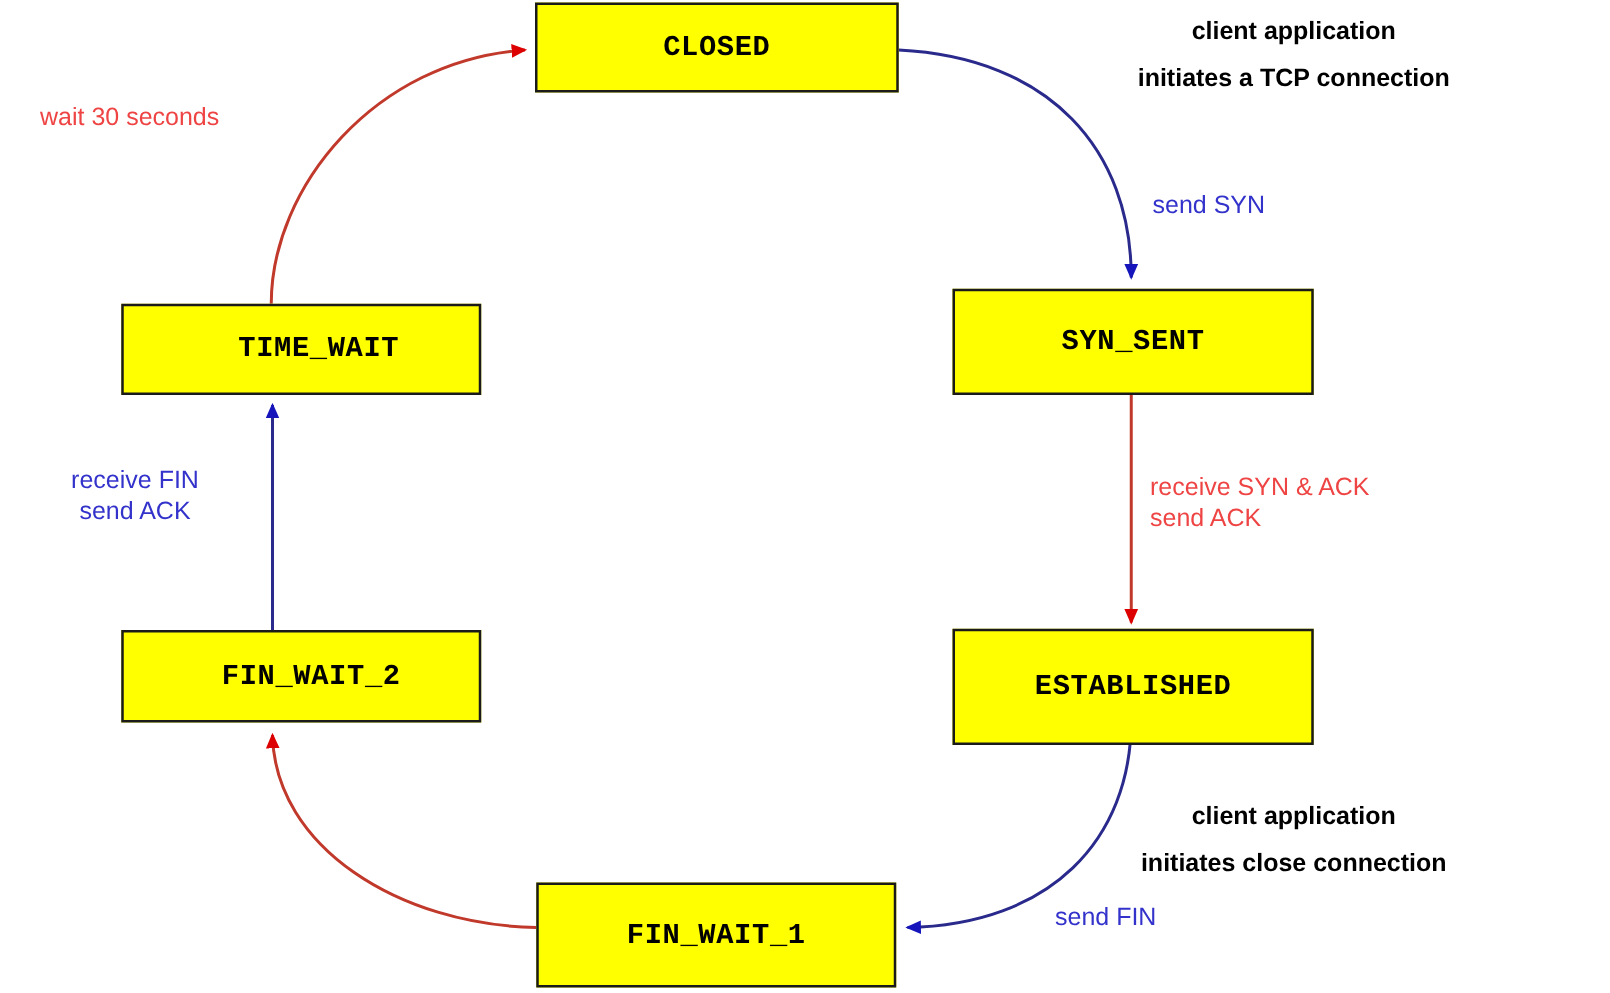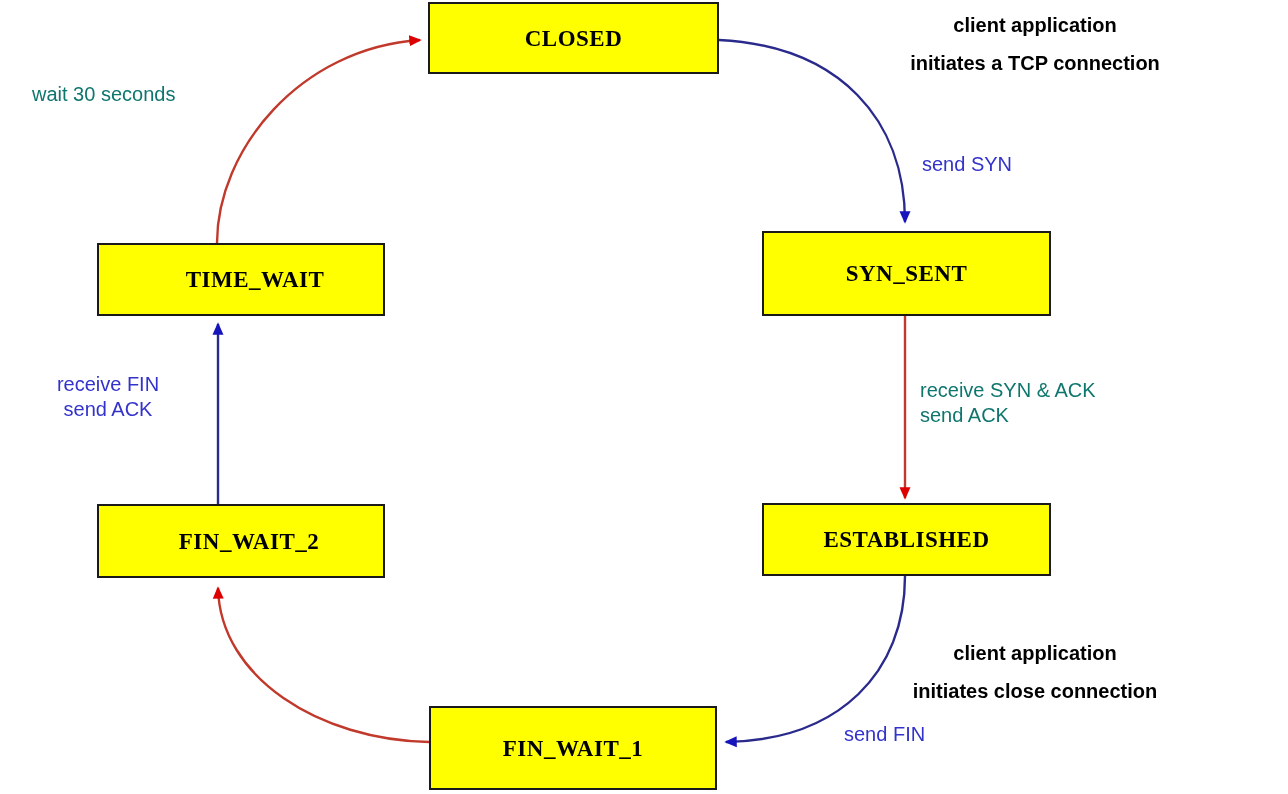--- a/index.html
+++ b/index.html
@@ -28,38 +28,38 @@
   .state-box {
     position: absolute;
     background: #ffff00;
     border: 2px solid #1a1a1a;
     box-sizing: border-box;
     display: flex;
     align-items: center;
     justify-content: center;
   }
   .state-label {
-    font-family: Liberation Serif, serif;
+    font-family: Liberation Mono, monospace;
     font-weight: bold;
     font-size: 23px;
     color: #000000;
     letter-spacing: 0.5px;
     white-space: nowrap;
     line-height: 1;
     text-align: right;
   }
   .edge-label {
     position: absolute;
     font-family: "Liberation Sans", sans-serif;
     font-size: 20px;
     line-height: 25px;
     white-space: pre;
     font-weight: normal;
   }
-  .edge-label.red   { color: #0f766e; }
+  .edge-label.red   { color: #ef4444; }
   .edge-label.blue  { color: #3333cc; }
   .note {
     position: absolute;
     font-family: "Liberation Sans", sans-serif;
     font-weight: bold;
     font-size: 20px;
     line-height: 38px;
     color: #000000;
     white-space: pre;
     text-align: center;
@@ -96,21 +96,21 @@
   </svg>
 
   <div class="state-box" style="left:428px; top:2px; width:291px; height:72px;">
     <span class="state-label">CLOSED</span>
   </div>
 
   <div class="state-box" style="left:762px; top:231px; width:289px; height:85px;">
     <span class="state-label">SYN_SENT</span>
   </div>
 
-  <div class="state-box" style="left:762px; top:503px; width:289px; height:73px;">
+  <div class="state-box" style="left:762px; top:503px; width:289px; height:93px;">
     <span class="state-label">ESTABLISHED</span>
   </div>
 
   <div class="state-box" style="left:429px; top:706px; width:288px; height:84px;">
     <span class="state-label">FIN_WAIT_1</span>
   </div>
 
   <div class="state-box" style="left:97px; top:504px; width:288px; height:74px;padding-left:16px;">
     <span class="state-label">FIN_WAIT_2</span>
   </div>

